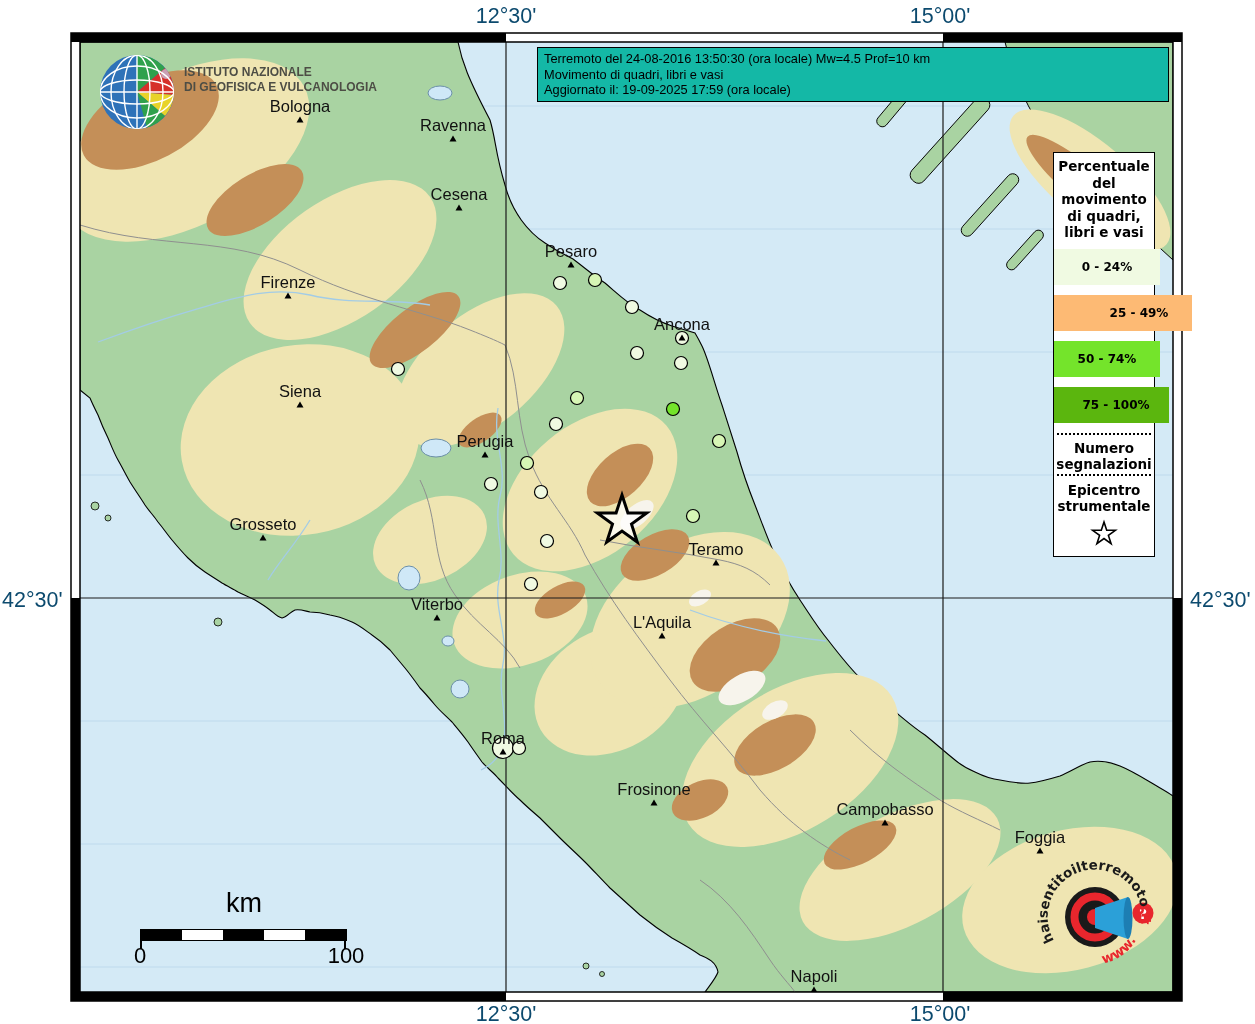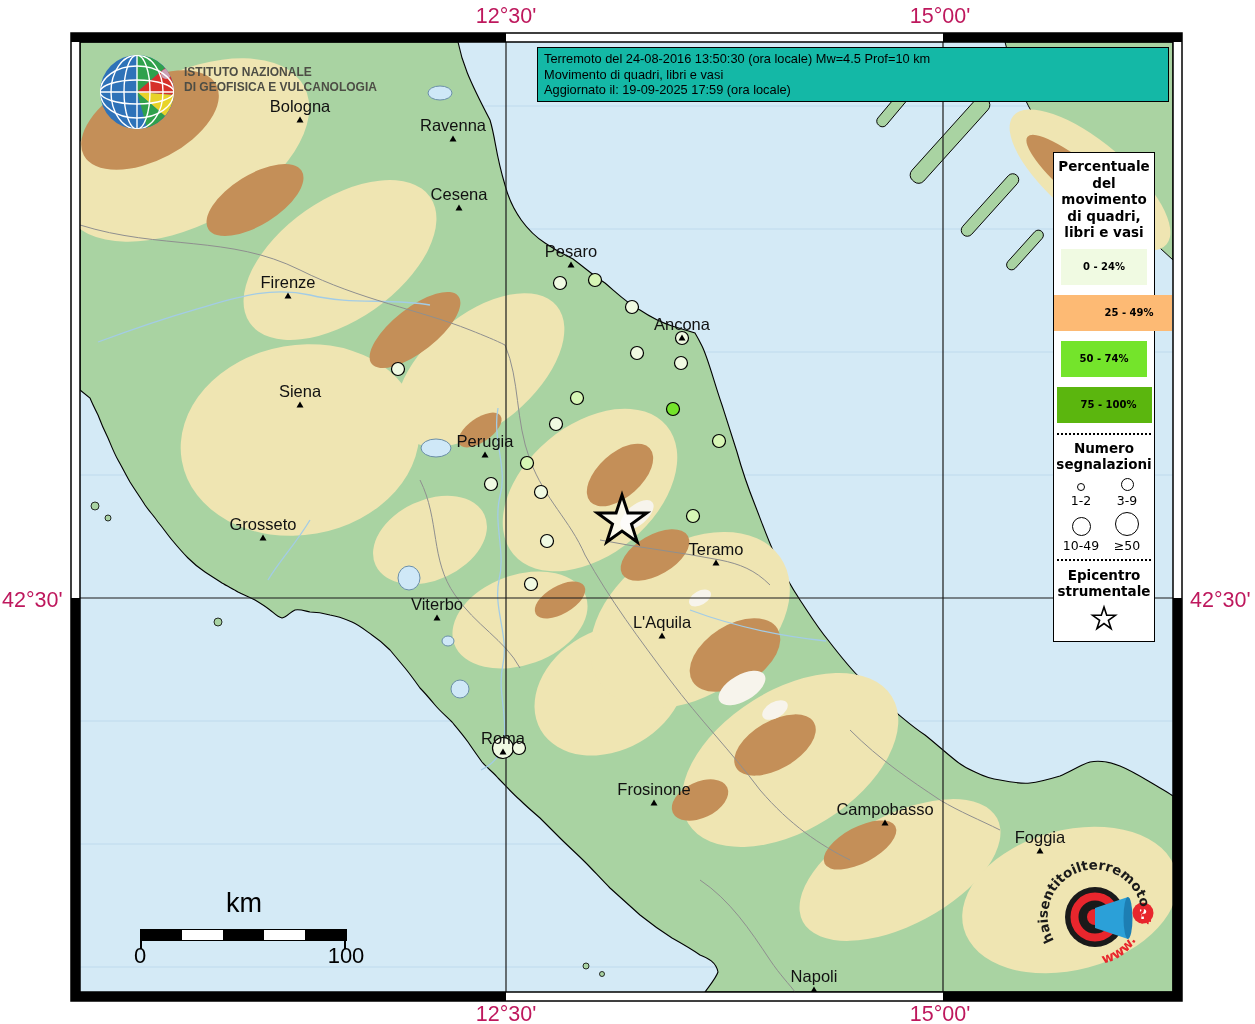--- a/index.html
+++ b/index.html
@@ -1,26 +1,26 @@
 <!DOCTYPE html>
 <html><head>
 <meta charset="utf-8">
 <style>
   html,body{margin:0;padding:0;background:#fff;}
   body{width:1255px;height:1024px;overflow:hidden;font-family:"Liberation Sans",sans-serif;}
   .stage{position:relative;width:1255px;height:1024px;background:#fff;}
   .map-svg{position:absolute;left:0;top:0;}
-  .coord{position:absolute;font-size:21.5px;color:#be185d;text-align:center;}
+  .coord{position:absolute;font-size:21.5px;color:#0c4a6e;text-align:center;}
   .titlebox{position:absolute;left:537px;top:47px;width:618px;background:#14b8a6;border:1.5px solid #000;
             padding:3px 6px;font-size:12.8px;line-height:15.6px;color:#000;z-index:5;}
   .legend{position:absolute;left:1053px;top:152px;width:100px;background:#fff;border:1.5px solid #000;
           text-align:center;font-family:"DejaVu Sans",sans-serif;z-index:5;}
   .leg-title{font-weight:bold;font-size:13.5px;line-height:16.5px;padding:5px 2px 2px 2px;}
-  .swatch{width:86px;height:36px;margin:6px auto 10px auto;display:flex;align-items:center;justify-content:center;
-          font-weight:bold;font-size:10px;}
+  .swatch{width:106px;height:36px;margin:6px auto 10px auto;display:flex;align-items:center;justify-content:center;
+          font-weight:bold;font-size:12px;}
   .dotsep{border-top:2px dotted #000;margin:2px 3px;}
   .sig-title{font-weight:bold;font-size:13.5px;line-height:16px;padding-top:3px;}
   .sig-grid{display:grid;grid-template-columns:1fr 1fr;padding:2px 4px 4px 4px;}
   .sigc{display:flex;flex-direction:column;align-items:center;justify-content:flex-end;font-size:12.5px;color:#000;}
   .ring{border:1.6px solid #000;border-radius:50%;background:#fff;margin:4px 0 2px 0;}
   .r1{width:6px;height:6px;} .r2{width:11px;height:11px;} .r3{width:17px;height:17px;} .r4{width:22px;height:22px;}
   .epi-title{font-weight:bold;font-size:13.5px;line-height:16px;padding-top:4px;}
   .scale-title{position:absolute;left:194px;top:888px;width:100px;text-align:center;font-size:27px;color:#000;}
   .scalebar{position:absolute;left:140px;top:929px;width:205px;height:10px;border:1.5px solid #000;display:flex;background:#fff;}
   .scalebar .seg{flex:1;height:100%;}
@@ -298,38 +298,20 @@
   </div>
 
   <div class="legend">
     <div class="leg-title">Percentuale del movimento di quadri, libri e vasi</div>
     <div class="swatch" style="background: rgb(240, 250, 226);">0 - 24%</div>
     <div class="swatch" style="background: #fdba74; padding-left: 32px;">25 - 49%</div>
     <div class="swatch" style="background: rgb(116, 228, 43);">50 - 74%</div>
     <div class="swatch" style="background: rgb(91, 182, 14); padding-left: 9px;">75 - 100%</div>
     <div class="dotsep"></div>
     <div class="sig-title">Numero segnalazioni</div>
-    <div class="sig-grid">
-      <div class="sigc">
-        <span class="ring r1"></span>
-        <span>1-2</span>
-      </div>
-      <div class="sigc">
-        <span class="ring r2"></span>
-        <span>3-9</span>
-      </div>
-      <div class="sigc">
-        <span class="ring r3"></span>
-        <span>10-49</span>
-      </div>
-      <div class="sigc">
-        <span class="ring r4"></span>
-        <span>≥50</span>
-      </div>
-    </div>
     <div class="dotsep"></div>
     <div class="epi-title">Epicentro strumentale</div>
     <svg width="34" height="34" style="margin:2px auto 6px auto;display:block;">
       <polygon id="legend-star" fill="#fff" stroke="#000" stroke-width="1.6" points="17.0,6.0 19.7,14.3 28.4,14.3 21.4,19.4 24.1,27.7 17.0,22.6 9.9,27.7 12.6,19.4 5.6,14.3 14.3,14.3"></polygon>
     </svg>
   </div>
 
   <div class="scale-title">km</div>
   <div class="scalebar">
     <div class="seg" style="background:#000;"></div>

